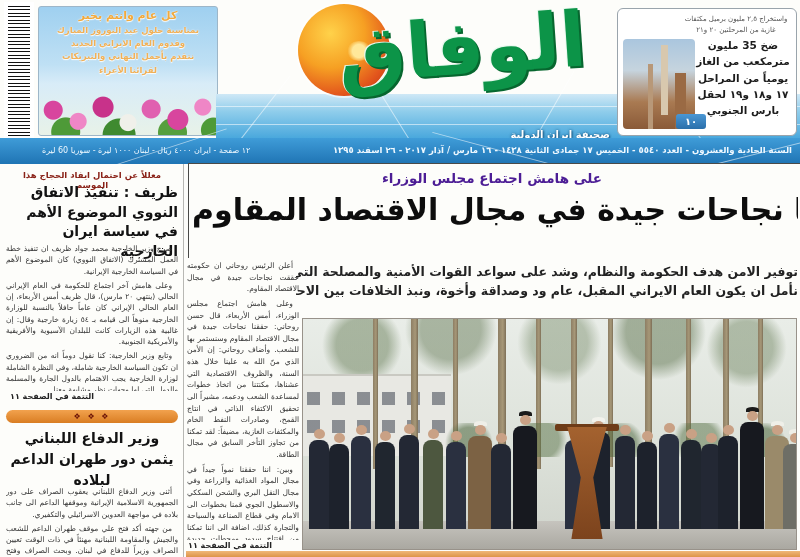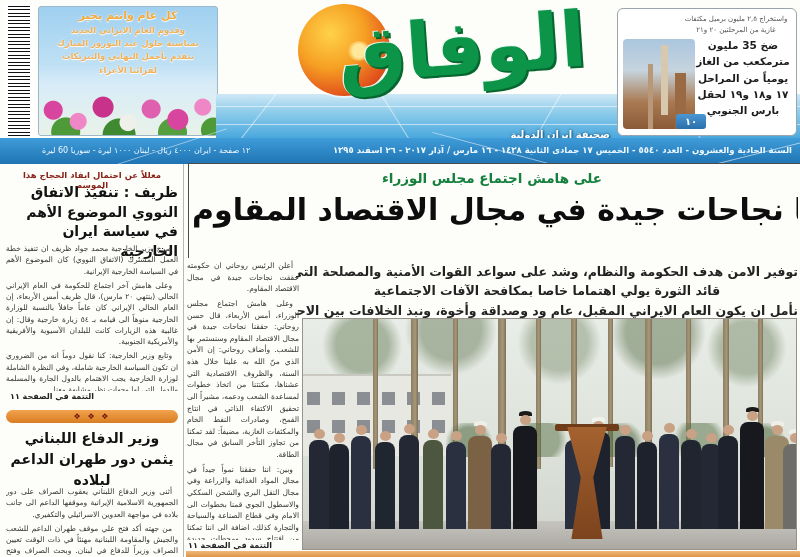--- a/index.html
+++ b/index.html
@@ -65,21 +65,21 @@
   .tstory .head{position:absolute;right:6px;top:28px;width:94px;font-size:10.5px;font-weight:bold;
     color:#1c1c1c;text-align:center;line-height:1.55;}
   .badge{position:absolute;left:58px;bottom:6px;width:30px;height:15px;border-radius:3px;
     background:linear-gradient(180deg,#4a97d4,#2a6faa);color:#fff;font-size:10px;font-weight:bold;
     text-align:center;line-height:15px;}
   
   .vsep{left:183px;top:164px;width:1px;height:393px;background:#b8b8b4;}
   .lead-box{left:188px;top:163px;width:660px;height:94px;border:1px solid #4a4a48;border-bottom:none;background:transparent;}
   .bottom-bar{left:186px;top:551px;width:614px;height:6px;background:linear-gradient(180deg,#f0b878,#dd9448);}
   
-  .lead-kick{left:192px;top:170px;width:600px;text-align:center;font-size:13.5px;font-weight:bold;color:#15803d;}
+  .lead-kick{left:192px;top:170px;width:600px;text-align:center;font-size:13.5px;font-weight:bold;color:#4c1d95;}
   .lead-headline-wrap{left:190px;top:192px;width:608px;height:56px;overflow:hidden;}
   .lead-headline-wrap .t{position:absolute;left:2px;top:0;white-space:nowrap;
     font-size:30px;font-weight:bold;color:#0d0d0d;letter-spacing:-0.5px;}
   .subdeck{left:296px;top:262px;width:502px;height:58px;overflow:hidden;text-align:center;}
   .subdeck .sd{white-space:nowrap;font-size:12.5px;font-weight:bold;color:#222;line-height:1.55;}
   .lead-body{left:187px;top:260px;width:112px;height:280px;overflow:hidden;
     font-size:7.5px;color:#333;text-align:justify;line-height:1.55;}
   .lead-body p{margin:0 0 3px 0;text-indent:6px;}
   .cont{font-size:8px;font-weight:bold;color:#222;text-align:left;}
   .lead-cont{left:188px;top:541px;width:100px;}
@@ -132,22 +132,22 @@
   .lbody p{margin:0 0 3px 0;text-indent:6px;}
 </style>
 </head>
 <body>
 
 <div class="abs barcode"></div>
 
 <div class="abs ad">
   <div class="txt">
     <div class="l1">كل عام وانتم بخير</div>
+    <div class="ln">بمناسبة حلول عيد النوروز المبارك</div>
     <div class="ln">وقدوم العام الايراني الجديد</div>
-    <div class="ln">بمناسبة حلول عيد النوروز المبارك</div>
     <div class="ln">نتقدم بأجمل التهاني والتبريكات</div>
     <div class="ln">لقرائنا الأعزاء</div>
   </div>
   <div class="flowers"></div>
 </div>
 
 <div class="abs band">
   <div class="gline" style="left:40px;top:-30px;width:1px;height:110px;transform:rotate(38deg);"></div>
   <div class="gline" style="left:180px;top:-30px;width:1px;height:110px;transform:rotate(-32deg);"></div>
   <div class="gline" style="left:330px;top:-30px;width:1px;height:110px;transform:rotate(30deg);"></div>
@@ -182,21 +182,20 @@
 <div class="abs vsep"></div>
 <div class="abs lead-box"></div>
 <div class="abs bottom-bar"></div>
 
 <div class="abs lead-kick">على هامش اجتماع مجلس الوزراء</div>
 <div class="abs lead-headline-wrap">
   <div class="t">روحاني : حققنا نجاحات جيدة في مجال الاقتصاد المقاوم</div>
 </div>
 <div class="abs subdeck">
   <div class="sd">توفير الامن هدف الحكومة والنظام، وشد على سواعد القوات الأمنية والمصلحة التي حرست البلاد</div>
-  <div class="sd">قائد الثورة يولي اهتماما خاصا بمكافحة الآفات الاجتماعية</div>
   <div class="sd">نأمل ان يكون العام الايراني المقبل، عام ود وصداقة وأخوة، ونبذ الخلافات بين الاحزاب</div>
 </div>
 <div class="abs lead-body">
   <p>أعلن الرئيس روحاني ان حكومته حققت نجاحات جيدة في مجال الاقتصاد المقاوم.</p>
   <p>وعلى هامش اجتماع مجلس الوزراء، أمس الأربعاء، قال حسن روحاني: حققنا نجاحات جيدة في مجال الاقتصاد المقاوم وسنستمر بها للشعب. وأضاف روحاني: إن الأمن الذي منّ الله به علينا خلال هذه السنة، والظروف الاقتصادية التي عشناها، مكنتنا من اتخاذ خطوات لمساعدة الشعب ودعمه، مشيراً الى تحقيق الاكتفاء الذاتي في انتاج القمح، وصادرات النفط الخام والمكثفات الغازية، مضيفاً: لقد تمكنا من تجاوز التأخر السابق في مجال الطاقة.</p>
   <p>وبين: اننا حققنا نمواً جيداً في مجال المواد الغذائية والزراعة وفي مجال النقل البري والشحن السككي والاسطول الجوي قمنا بخطوات الى الامام وفي قطاع الصناعة والسياحة والتجارة كذلك، اضافة الى اننا تمكنا من افتتاح سدود ومحطات جديدة في العام الجاري.</p>
 
 </div>
 <div class="abs cont lead-cont">التتمة في الصفحة ١١</div>
 

